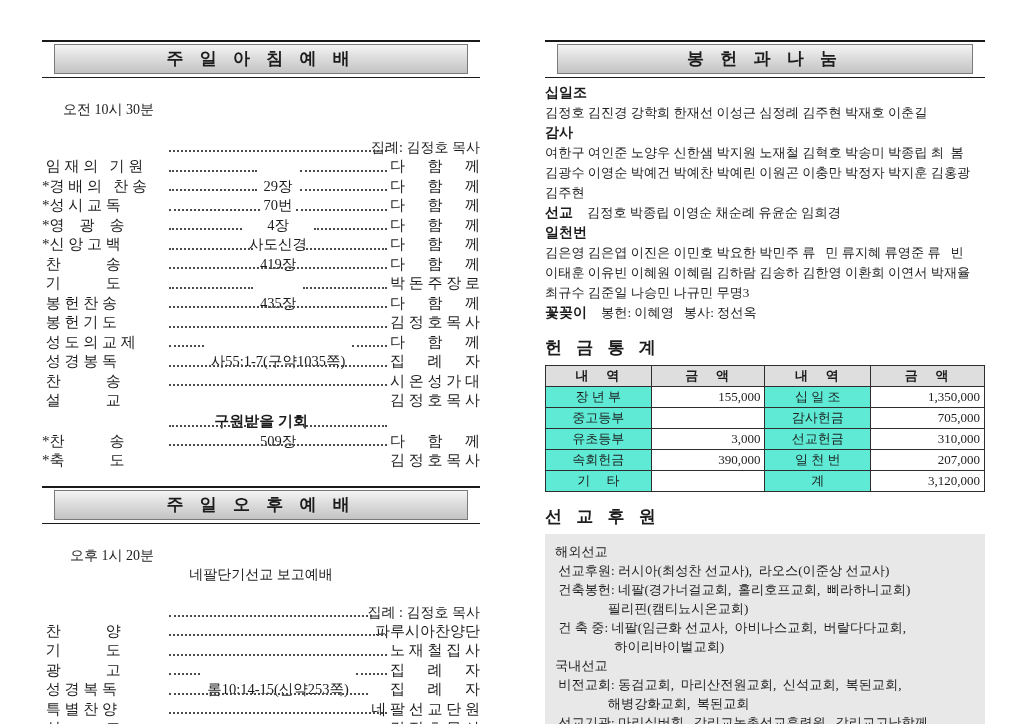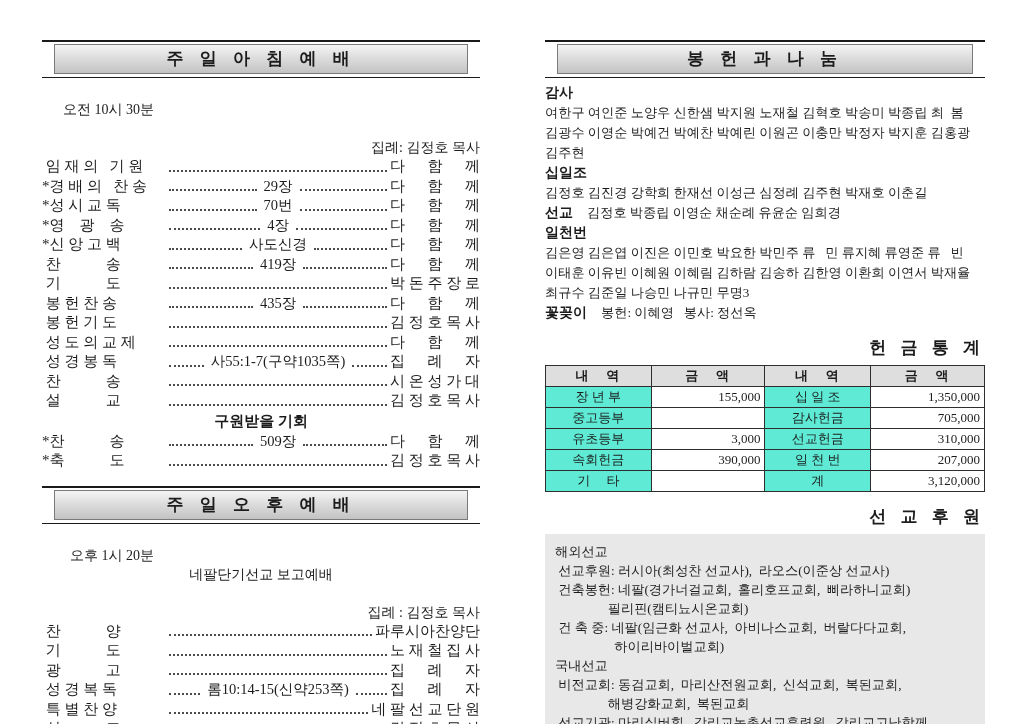--- a/index.html
+++ b/index.html
@@ -12,38 +12,38 @@
   
   .sec-hdr { border-top:2px solid #1a1a1a; border-bottom:1px solid #1a1a1a; padding:2px 12px 3px; }
   .sec-bar { background:linear-gradient(180deg,#f4f4f4 0%,#dddddd 45%,#c3c3c3 100%);
              border:1px solid #7a7a7a; text-align:center; font-weight:bold;
              font-size:17px; letter-spacing:6px; padding:2px 0 3px; white-space:pre; }
 
   .time-row { position:relative; font-size:14px; line-height:19px; margin-top:3px; white-space:pre; }
   .time-sub { position:absolute; left:0; right:0; text-align:center; }
   .officiant { text-align:right; font-size:14px; line-height:19px; white-space:pre; }
 
-  .wrow { display:flex; align-items:flex-end; font-size:15px; line-height:19.5px; white-space:pre; }
+  .wrow { display:flex; align-items:flex-start; font-size:15px; line-height:19.5px; white-space:pre; }
   .wlabel { width:124px; flex:none; }
   .dots { flex:1 1 auto; position:relative; min-width:10px; }
   .dots::after { content:""; position:absolute; left:3px; right:3px; top:-7px;
                  border-top:2px dotted #4c4c4c; }
   .wval { flex:none; text-align:center; font-size:14.5px; padding:0 4px; }
   .wright { flex:none; text-align:right; }
   .interlude { text-align:center; font-weight:bold; font-size:15px; line-height:21px; }
 
   .afternoon { margin-top:15px; }
 
   
   .grp-head { font-size:13.2px; line-height:20px; white-space:pre; }
   .grp-label { font-weight:bold; font-size:14px; }
   .grp-inline { margin-left:14px; }
   .nline { font-size:13.2px; line-height:20px; white-space:pre; }
 
-  .mini-title { text-align:right; font-weight:bold; font-size:17px;
+  .mini-title { text-align:left; font-weight:bold; font-size:17px;
                 letter-spacing:5px; margin:13px 0 6px; white-space:pre; }
 
   table.stats { width:100%; border-collapse:collapse; font-size:13px; table-layout:fixed; }
   table.stats td, table.stats th { border:1px solid #2e2e2e; padding:1px 4px; height:15px;
                                    white-space:pre; overflow:hidden; }
   table.stats th { font-weight:bold; text-align:center; background:#dedede; letter-spacing:2px; }
   td.shade { background:#5eead4; text-align:center; }
   td.amt2 { text-align:right; padding-right:30px; }
   td.amt4 { text-align:right; padding-right:10px; }
 
@@ -107,28 +107,28 @@
 
   </div>
 
   <div class="col col-right">
 
     <div class="sec-hdr">
       <div class="sec-bar">봉 헌 과 나 눔</div>
     </div>
     <div id="offering-groups" style="margin-top:5px;">
         <div class="grp">
+          <div class="grp-head"><span class="grp-label">십일조</span></div>
+          <div class="nline">김정호 김진경 강학희 한재선 이성근 심정례 김주현 박재호 이춘길</div>
+        </div>
+        <div class="grp">
           <div class="grp-head"><span class="grp-label">감사</span></div>
           <div class="nline">여한구 여인준 노양우 신한샘 박지원 노재철 김혁호 박송미 박종립 최  봄</div>
           <div class="nline">김광수 이영순 박예건 박예찬 박예린 이원곤 이충만 박정자 박지훈 김홍광</div>
           <div class="nline">김주현</div>
-        </div>
-        <div class="grp">
-          <div class="grp-head"><span class="grp-label">십일조</span></div>
-          <div class="nline">김정호 김진경 강학희 한재선 이성근 심정례 김주현 박재호 이춘길</div>
         </div>
         <div class="grp">
           <div class="grp-head"><span class="grp-label">선교</span><span class="grp-inline">김정호 박종립 이영순 채순례 유윤순 임희경</span></div>
         </div>
         <div class="grp">
           <div class="grp-head"><span class="grp-label">일천번</span></div>
           <div class="nline">김은영 김은엽 이진은 이민호 박요한 박민주 류   민 류지혜 류영준 류   빈</div>
           <div class="nline">이태훈 이유빈 이혜원 이혜림 김하람 김송하 김한영 이환희 이연서 박재율</div>
           <div class="nline">최규수 김준일 나승민 나규민 무명3</div>
         </div>

